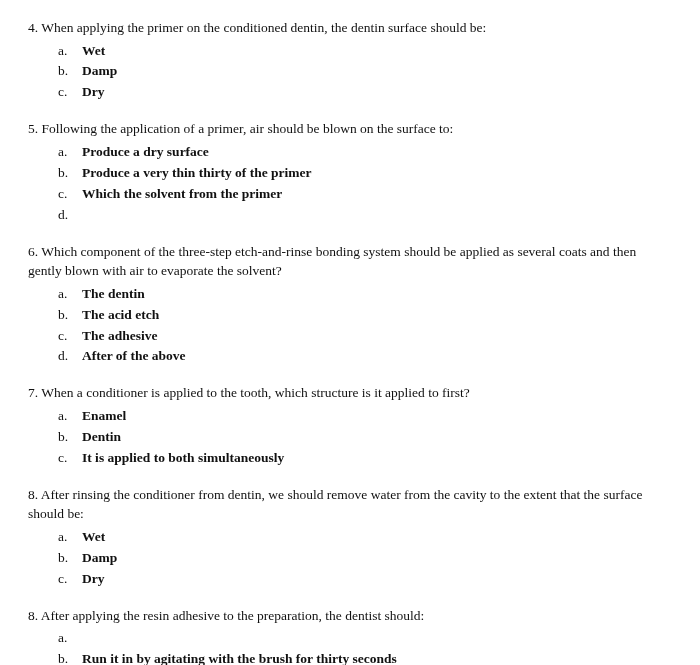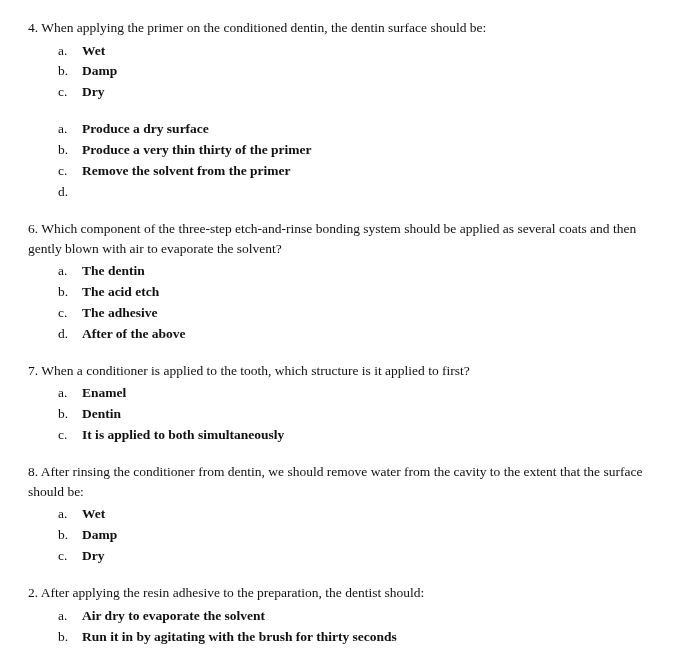--- a/index.html
+++ b/index.html
@@ -64,32 +64,33 @@
           <span class="option-label">b.</span>
           <span class="option-text">Damp</span>
         </li>
         <li>
           <span class="option-label">c.</span>
           <span class="option-text">Dry</span>
         </li>
       </ul>
     </div>
     <div class="question-block">
+      <p class="question-text">5. Following the application of a primer, air should be blown on the surface to:</p>
       <ul class="options-list">
         <li>
           <span class="option-label">a.</span>
           <span class="option-text">Produce a dry surface</span>
         </li>
         <li>
           <span class="option-label">b.</span>
           <span class="option-text">Produce a very thin thirty of the primer</span>
         </li>
         <li>
           <span class="option-label">c.</span>
-          <span class="option-text">Remove the solvent from the primer</span>
+          <span class="option-text">Which the solvent from the primer</span>
         </li>
         <li>
           <span class="option-label">d.</span>
         </li>
       </ul>
     </div>
     <div class="question-block">
       <p class="question-text">6. Which component of the three-step etch-and-rinse bonding system should be applied as several coats and then gently blown with air to evaporate the solvent?</p>
       <ul class="options-list">
         <li>
@@ -138,25 +139,24 @@
           <span class="option-label">b.</span>
           <span class="option-text">Damp</span>
         </li>
         <li>
           <span class="option-label">c.</span>
           <span class="option-text">Dry</span>
         </li>
       </ul>
     </div>
     <div class="question-block">
-      <p class="question-text">2. After applying the resin adhesive to the preparation, the dentist should:</p>
+      <p class="question-text">8. After applying the resin adhesive to the preparation, the dentist should:</p>
       <ul class="options-list">
         <li>
           <span class="option-label">a.</span>
-          <span class="option-text">Air dry to evaporate the solvent</span>
         </li>
         <li>
           <span class="option-label">b.</span>
           <span class="option-text">Run it in by agitating with the brush for thirty seconds</span>
         </li>
       </ul>
     </div>
   </div>
 
 </body></html>

